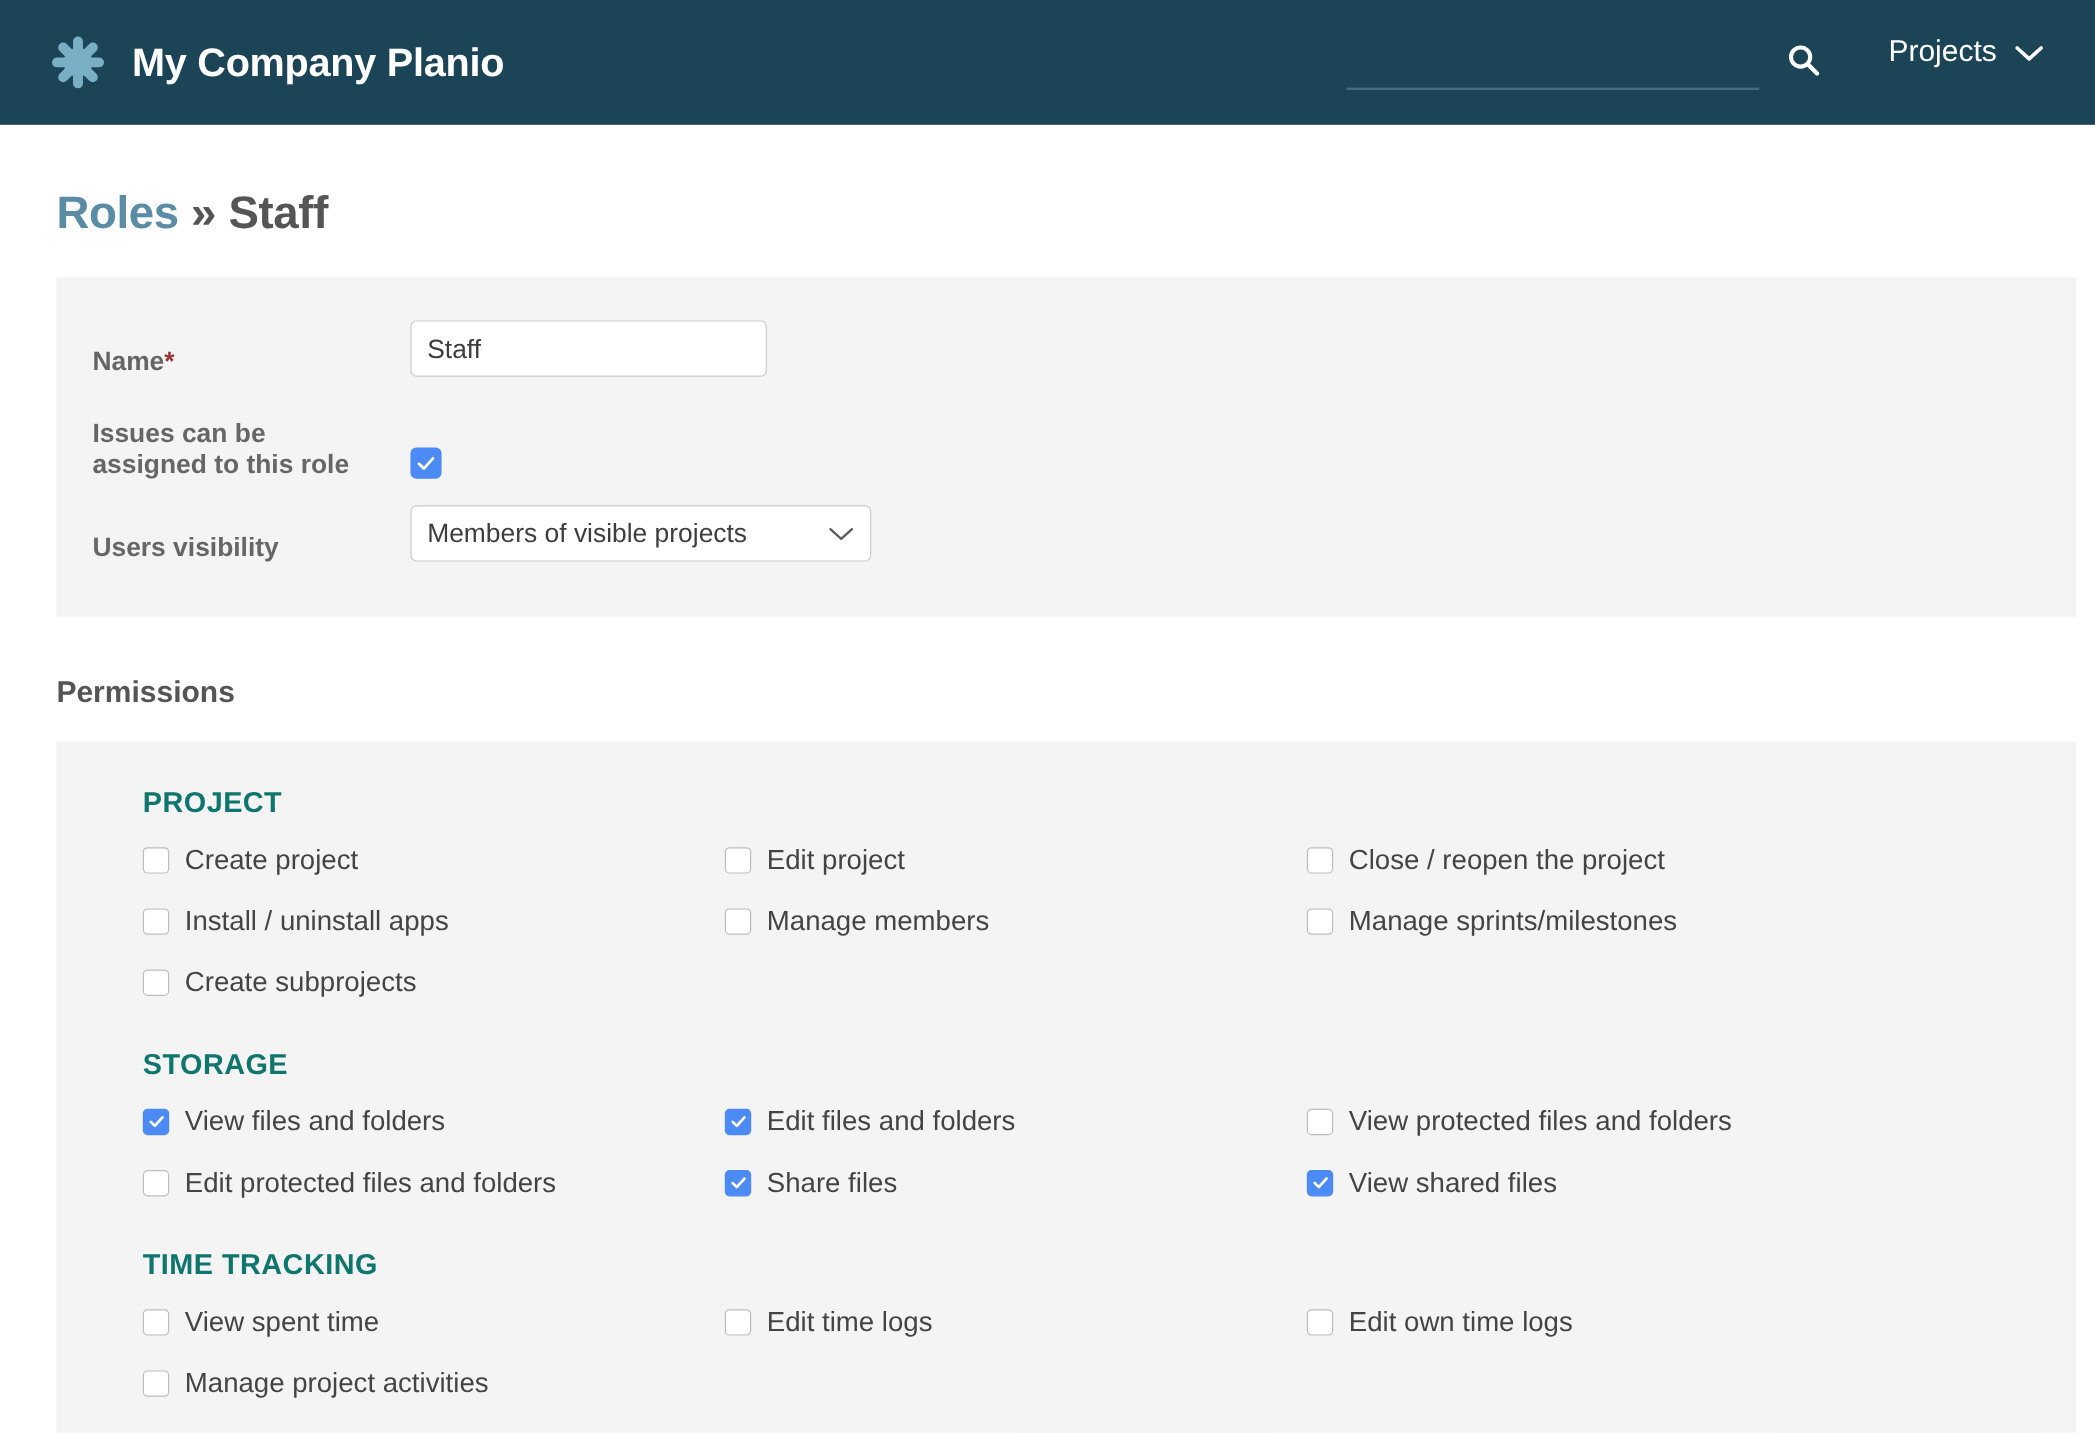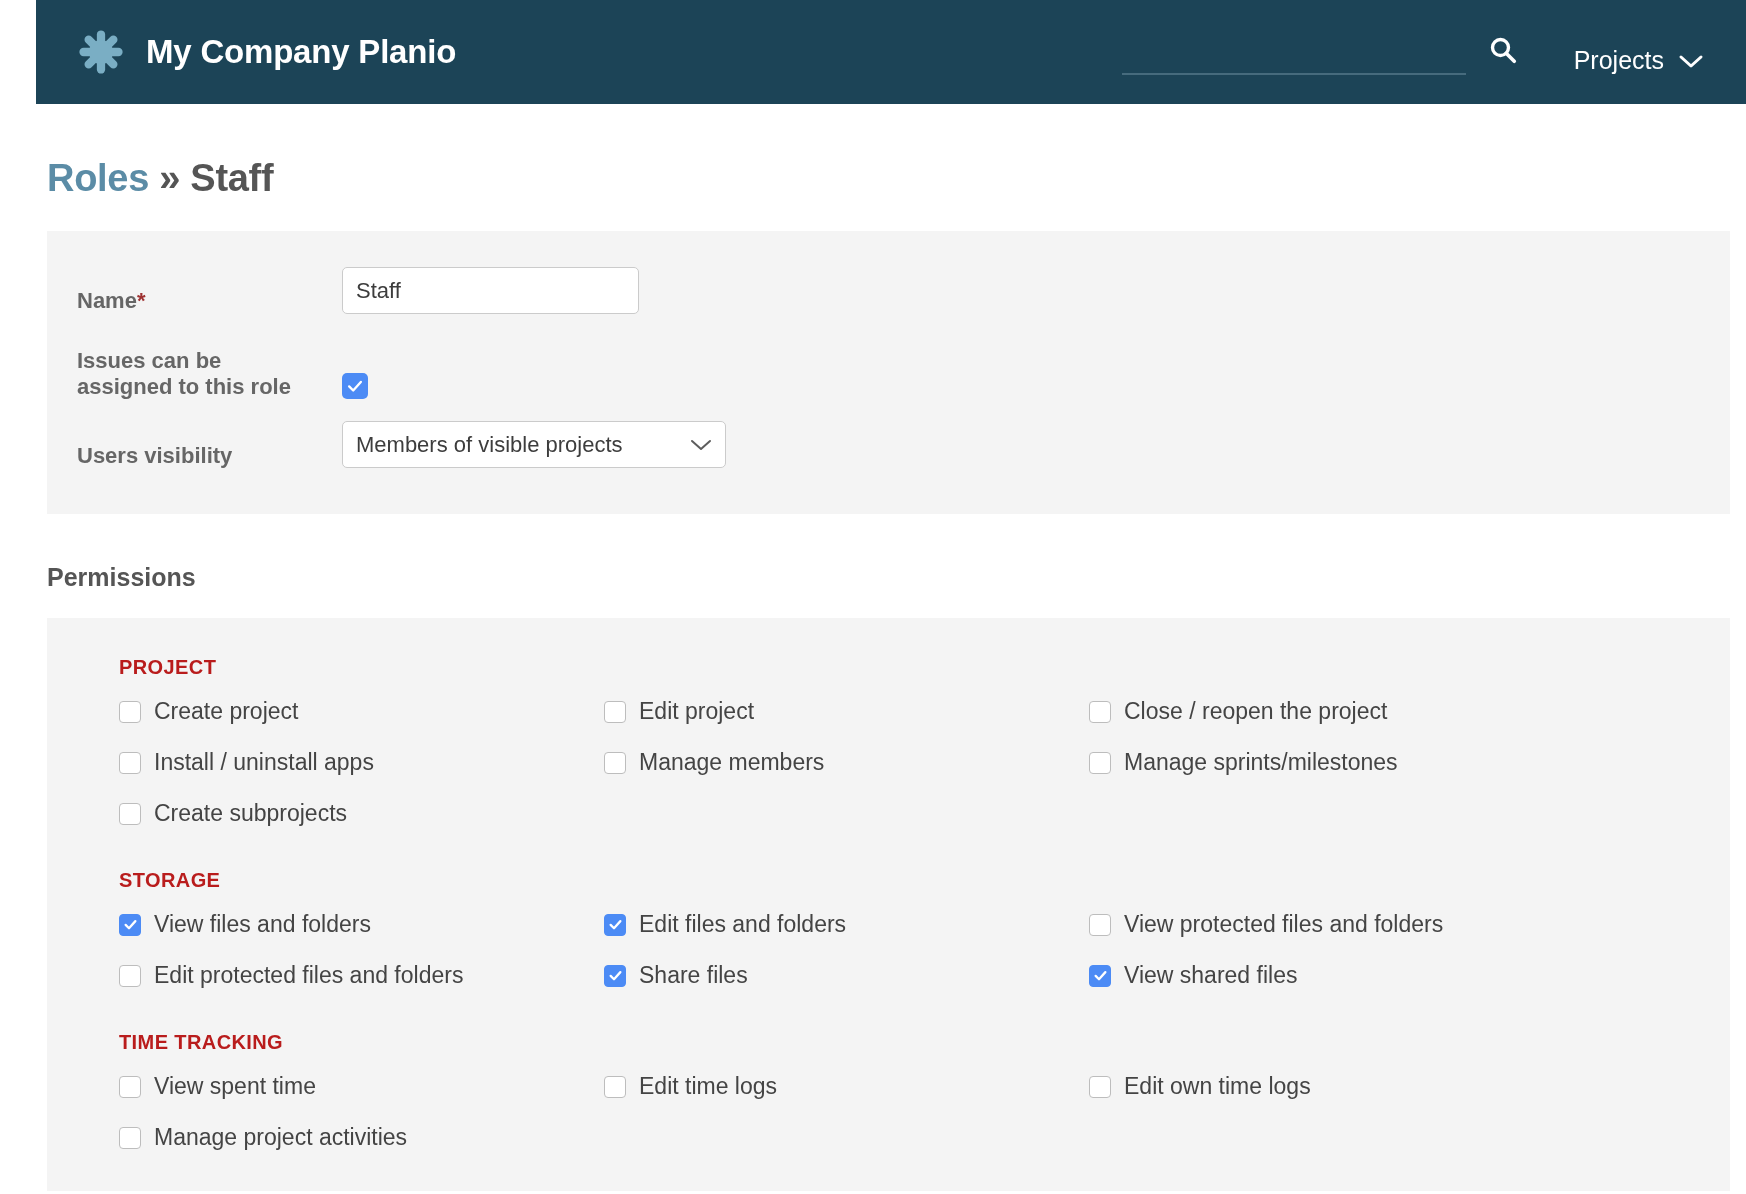--- a/index.html
+++ b/index.html
@@ -12,21 +12,20 @@
   }
 
   
   .topbar {
     height: 104px;
     background: #1c4457;
     display: flex;
     align-items: center;
     padding: 0 42px 0 42px;
     position: relative;
-    margin-left: 36px;
   }
   .brand {
     display: flex;
     align-items: center;
     gap: 22px;
   }
   .logo-mark {
     width: 46px; height: 46px;
     flex: 0 0 46px;
     display: block;
@@ -34,21 +33,21 @@
   .brand-title {
     color: #ffffff;
     font-size: 33px;
     font-weight: bold;
     letter-spacing: -0.2px;
     white-space: nowrap;
   }
   .topbar-right {
     margin-left: auto;
     display: flex;
-    align-items: flex-end;
+    align-items: flex-start;
     gap: 0;
   }
   .search-wrap {
     display: flex;
     align-items: center;
     gap: 16px;
   }
   .search-input {
     width: 344px;
     height: 46px;
@@ -178,23 +177,23 @@
   .section-heading {
     margin: 49px 0 0 47px;
     font-size: 25px;
     font-weight: bold;
     color: #555555;
   }
 
   .perm-group { padding: 0 0 0 72px; }
   .perm-group + .perm-group { margin-top: 42px; }
   .group-title {
-    font-size: 20px;
+    font-size: 24px;
     font-weight: bold;
-    color: #b91c1c;
+    color: #0f766e;
     letter-spacing: 0.4px;
     margin-bottom: 19px;
   }
   .perm-grid {
     display: grid;
     grid-template-columns: 485px 485px 1fr;
     row-gap: 24px;
   }
   .perm-item {
     display: flex;

